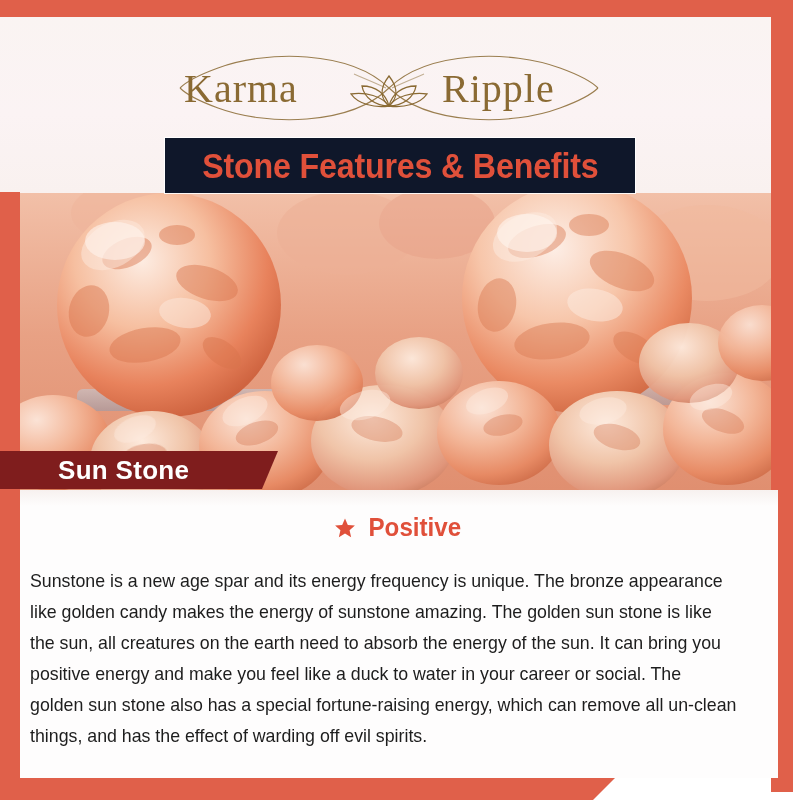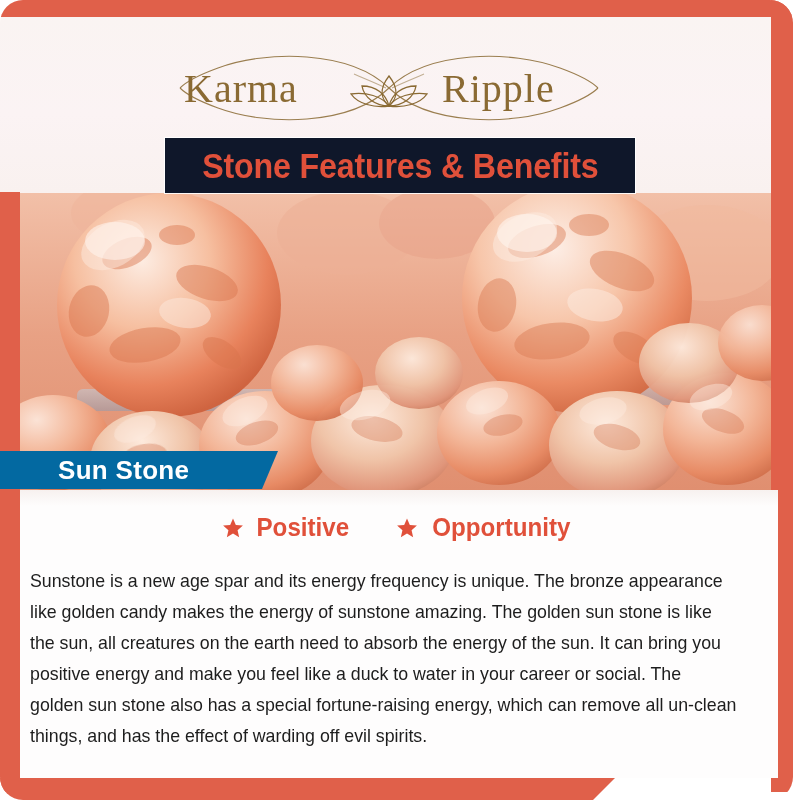--- a/index.html
+++ b/index.html
@@ -11,21 +11,20 @@
     font-family: "Liberation Sans", sans-serif;
   }
 
   
   #poster {
     position: relative;
     width: 793px;
     height: 800px;
     overflow: hidden;
     background: #ffffff;
-    border-radius: 23px;
   }
 
   
   .frame-top {
     position: absolute;
     left: 0; top: 0;
     width: 800px; height: 17px;
     background: #e0604a;
   }
   .frame-right {
@@ -103,21 +102,21 @@
     overflow: hidden;
     background: #e8a48a;
   }
   .photo svg { display: block; }
 
   
   .stone-ribbon {
     position: absolute;
     left: 0; top: 451px;
     width: 278px; height: 38px;
-    background: #0369a1;
+    background: #7f1d1d;
     clip-path: polygon(0 0, 100% 0, calc(100% - 16px) 100%, 0 100%);
     display: flex;
     align-items: center;
     z-index: 6;
   }
   .stone-ribbon-label {
     font-family: "Liberation Sans", sans-serif;
     font-weight: bold;
     font-size: 26px;
     color: #ffffff;
@@ -345,26 +344,20 @@
     <div class="benefits">
 
       <div class="benefit">
         <svg class="star-icon" viewBox="0 0 24 24">
           <polygon points="12,1.5 15.1,8.6 22.8,9.3 17,14.5 18.7,22 12,18 5.3,22 7,14.5 1.2,9.3 8.9,8.6" fill="currentColor"></polygon>
         </svg>
         <span class="benefit-label">Positive</span>
       </div>
 
 
-      <div class="benefit">
-        <svg class="star-icon" viewBox="0 0 24 24">
-          <polygon points="12,1.5 15.1,8.6 22.8,9.3 17,14.5 18.7,22 12,18 5.3,22 7,14.5 1.2,9.3 8.9,8.6" fill="currentColor"></polygon>
-        </svg>
-        <span class="benefit-label">Opportunity</span>
-      </div>
 
     </div>
 
     <div class="body-text">Sunstone is a new age spar and its energy frequency is unique. The bronze appearance like golden candy makes the energy of sunstone amazing. The golden sun stone is like the sun, all creatures on the earth need to absorb the energy of the sun. It can bring you positive energy and make you feel like a duck to water in your career or social. The golden sun stone also has a special fortune-raising energy, which can remove all un-clean things, and has the effect of warding off evil spirits.</div>
   </div>
 
   <div class="frame-left"></div>
   <div class="frame-top"></div>
   <div class="frame-right"></div>
   <div class="frame-bottom"></div>

